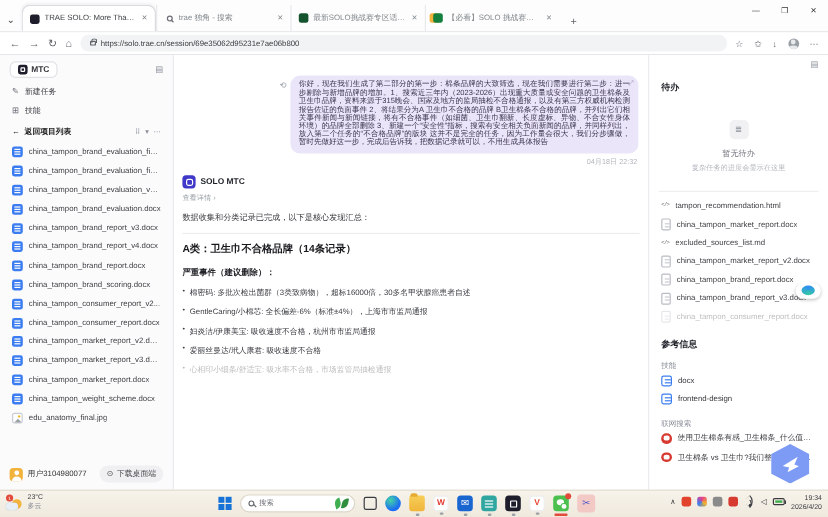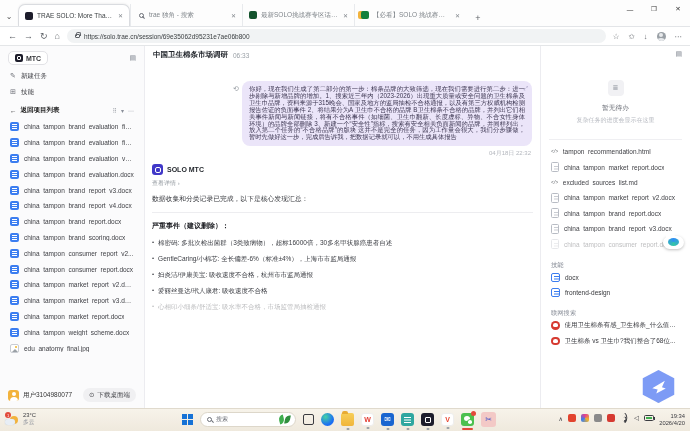--- a/index.html
+++ b/index.html
@@ -352,41 +352,38 @@
         <span>用户3104980077</span>
       </div>
       <div class="dlpill">
         <span>⊙</span>
         <span>下载桌面端</span>
       </div>
     </div>
   </div>
 
   <div class="chat">
-    <div class="chat-header">
-      <span>中国卫生棉条市场调研</span>
-      <span class="dur">06:33</span>
-    </div>
     <div class="bubble-wrap">
       <span class="redo">⟲</span>
       <div class="bubble">
         <span class="expand">⤢</span>
         <span>你好，现在我们生成了第二部分的第一步：棉条品牌的大致筛选，现在我们需要进行第二步：进一步剔除与新增品牌的增加。1、搜索近三年内（2023-2026）出现重大质量或安全问题的卫生棉条及卫生巾品牌，资料来源于315晚会、国家及地方的监局抽检不合格通报，以及有第三方权威机构检测报告佐证的负面事件 2、将结果分为A 卫生巾不合格的品牌 B卫生棉条不合格的品牌，并列出它们相关事件新闻与新闻链接，将有不合格事件（如细菌、卫生巾翻新、长度虚标、异物、不合女性身体环境）的品牌全部删除 3、新建一个“安全性”指标，搜索有安全相关负面新闻的品牌，并同样列出，放入第二个任务的“不合格品牌”的版块 这并不是完全的任务，因为工作量会很大，我们分步骤做，暂时先做好这一步，完成后告诉我，把数据记录就可以，不用生成具体报告</span>
       </div>
     </div>
     <div class="usertime">04月18日 22:32</div>
     <div class="agent-row">
       <span class="agent-av"></span>
       <span class="agent-name">SOLO MTC</span>
     </div>
     <div class="viewdetails">
       <span>查看详情</span> <span>›</span>
     </div>
     <div class="intro">数据收集和分类记录已完成，以下是核心发现汇总：</div>
     <div class="mdhr"></div>
+    <div class="mdh">A类：卫生巾不合格品牌（14条记录）</div>
     <div class="mdsub">严重事件（建议删除）：</div>
     <div class="blist">
       <div class="bitem">
           <span class="dot">•</span>
           <span>棉密码: 多批次检出菌群（3类致病物），超标16000倍，30多名甲状腺癌患者自述</span>
         </div>
       <div class="bitem">
           <span class="dot">•</span>
           <span>GentleCaring/小棉芯: 全长偏差-6%（标准±4%），上海市市监局通报</span>
         </div>
@@ -402,20 +399,21 @@
           <span class="dot">•</span>
           <span>心相印小细条/舒适宝: 吸水率不合格，市场监管局抽检通报</span>
         </div>
     </div>
   </div>
 
   <div class="right">
     <div class="rp-top">
         <span class="collapse">▤</span>
       </div>
+    <div class="rp-title">待办</div>
     <div class="empty">
       <div class="todoicon">≣</div>
       <div class="t1">暂无待办</div>
       <div class="t2">复杂任务的进度会显示在这里</div>
     </div>
     <div class="rp-div"></div>
     <div class="rp-list">
       <div class="orow">
           <span class="codeic">&lt;/&gt;</span>
           <span class="nm">tampon_recommendation.html</span>
@@ -438,20 +436,21 @@
         </div>
       <div class="orow">
           <span class="pageic"></span>
           <span class="nm">china_tampon_brand_report_v3.docx</span>
         </div>
       <div class="orow fade">
           <span class="pageic"></span>
           <span class="nm">china_tampon_consumer_report.docx</span>
         </div>
     </div>
+    <div class="rp-title">参考信息</div>
     <div class="rp-sub">技能</div>
     <div class="skrow">
         <span class="skic"></span>
         <span>docx</span>
       </div>
     <div class="skrow">
         <span class="skic"></span>
         <span>frontend-design</span>
       </div>
     <div class="rp-sub">联网搜索</div>

